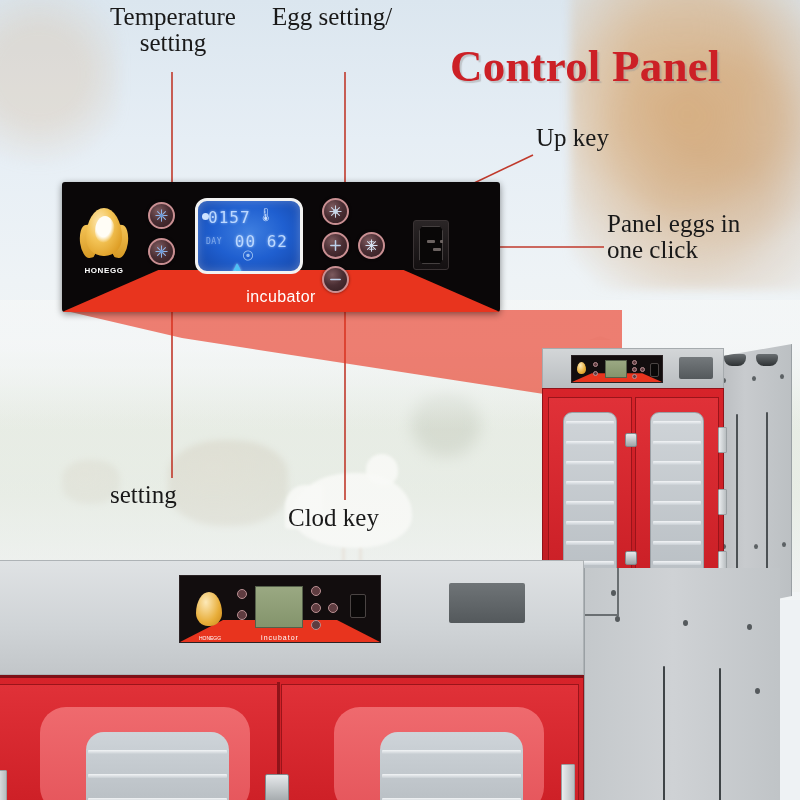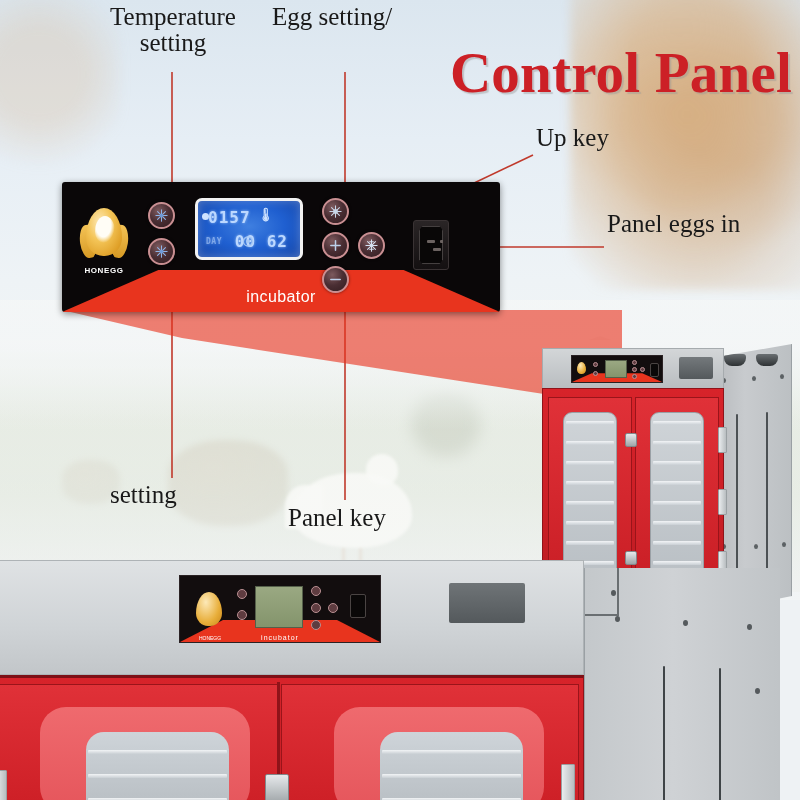--- a/index.html
+++ b/index.html
@@ -68,21 +68,21 @@
   .h2 { left:628px; top:466px; width:86px; height:80px; }
   .h2 .head { left:60%; } .h2 .tail { left:-4%; } .h2 .leg { left:42%; } .h2 .leg2 { left:54%; }
   .scene-fade {
     position:absolute; left:0; top:300px; width:800px; height:300px;
     background:linear-gradient(180deg,rgba(245,247,247,.72) 0%,rgba(245,247,247,.30) 40%,rgba(245,247,247,.55) 100%);
   }
 
   
   #title {
     position:absolute; left:450px; top:44px; width:348px;
-    font-size:57px; font-weight:bold; color:#cc2026;
+    font-size:45px; font-weight:bold; color:#cc2026;
     letter-spacing:.2px; line-height:1;
     text-shadow:2px 2px 1px rgba(150,150,150,.45);
   }
 
   
   .lbl {
     position:absolute; color:#191919; font-size:25px; line-height:1.05;
     font-family:"Liberation Serif", serif;
   }
   #lbl-temp { left:88px;  top:4px;   width:170px; text-align:center; }
@@ -139,26 +139,25 @@
   }
   .btn svg { display:block; }
   #b-temp { left:148px; top:202px; }
   #b-hum  { left:148px; top:238px; }
   #b-set  { left:322px; top:198px; }
   #b-up   { left:322px; top:232px; }
   #b-down { left:322px; top:266px; }
   #b-cold { left:358px; top:232px; }
 
   #lcd {
-    position:absolute; left:195px; top:198px; width:108px; height:62px;
-    border-radius:7px; border:3px solid #f2f2f2;
+    position:absolute; left:195px; top:198px; width:108px; height:76px;
+    border-radius:12px; border:3px solid #f2f2f2;
     background:radial-gradient(ellipse at 50% 45%, #3f7fe0 0%, #1f5fd0 50%, #1546a8 100%);
     box-shadow:inset 0 0 10px rgba(255,255,255,.28);
     overflow:hidden;
-    font-weight:bold;
   }
   .seg { position:absolute; color:#bcd8ff; font-family:"DejaVu Sans Mono", monospace;
          text-shadow:0 0 3px rgba(190,220,255,.75); }
   #lcd .row1 { left:10px; top:7px; font-size:16px; letter-spacing:1px; }
   #lcd .dot  { position:absolute; left:4px; top:12px; width:7px; height:7px;
                border-radius:50%; background:#cfe3ff; }
   #lcd .row2 { right:12px; top:31px; font-size:16px; letter-spacing:1px; }
   #lcd .day  { left:8px; top:36px; font-size:8px; opacity:.62; letter-spacing:.5px; }
   #lcd .ti   { position:absolute; right:26px; top:6px; font-size:13px; color:#cfe3ff; }
   #lcd .hi   { position:absolute; right:41px; top:31px; font-size:13px; color:#cfe3ff; }
@@ -325,26 +324,27 @@
   <div>setting</div>
 </div>
 <div class="lbl" id="lbl-egg">
   <div>Egg setting/</div>
 </div>
 <div class="lbl" id="lbl-up">
   <div>Up key</div>
 </div>
 <div class="lbl" id="lbl-cold">
   <div>Panel eggs in</div>
+  <div>one click</div>
 </div>
 <div class="lbl" id="lbl-hum">
   <div>setting</div>
 </div>
 <div class="lbl" id="lbl-down">
-  <div>Panel key</div>
+  <div>Clod key</div>
 </div>
 
 <svg id="cone" viewBox="0 0 560 100" preserveAspectRatio="none">
   <polygon points="0,0 560,0 560,96 120,28" fill="#e8341e" opacity="0.62"></polygon>
 </svg>
 
 <div id="panel">
   <div class="red-wedge"></div>
 
   <div class="logo">

